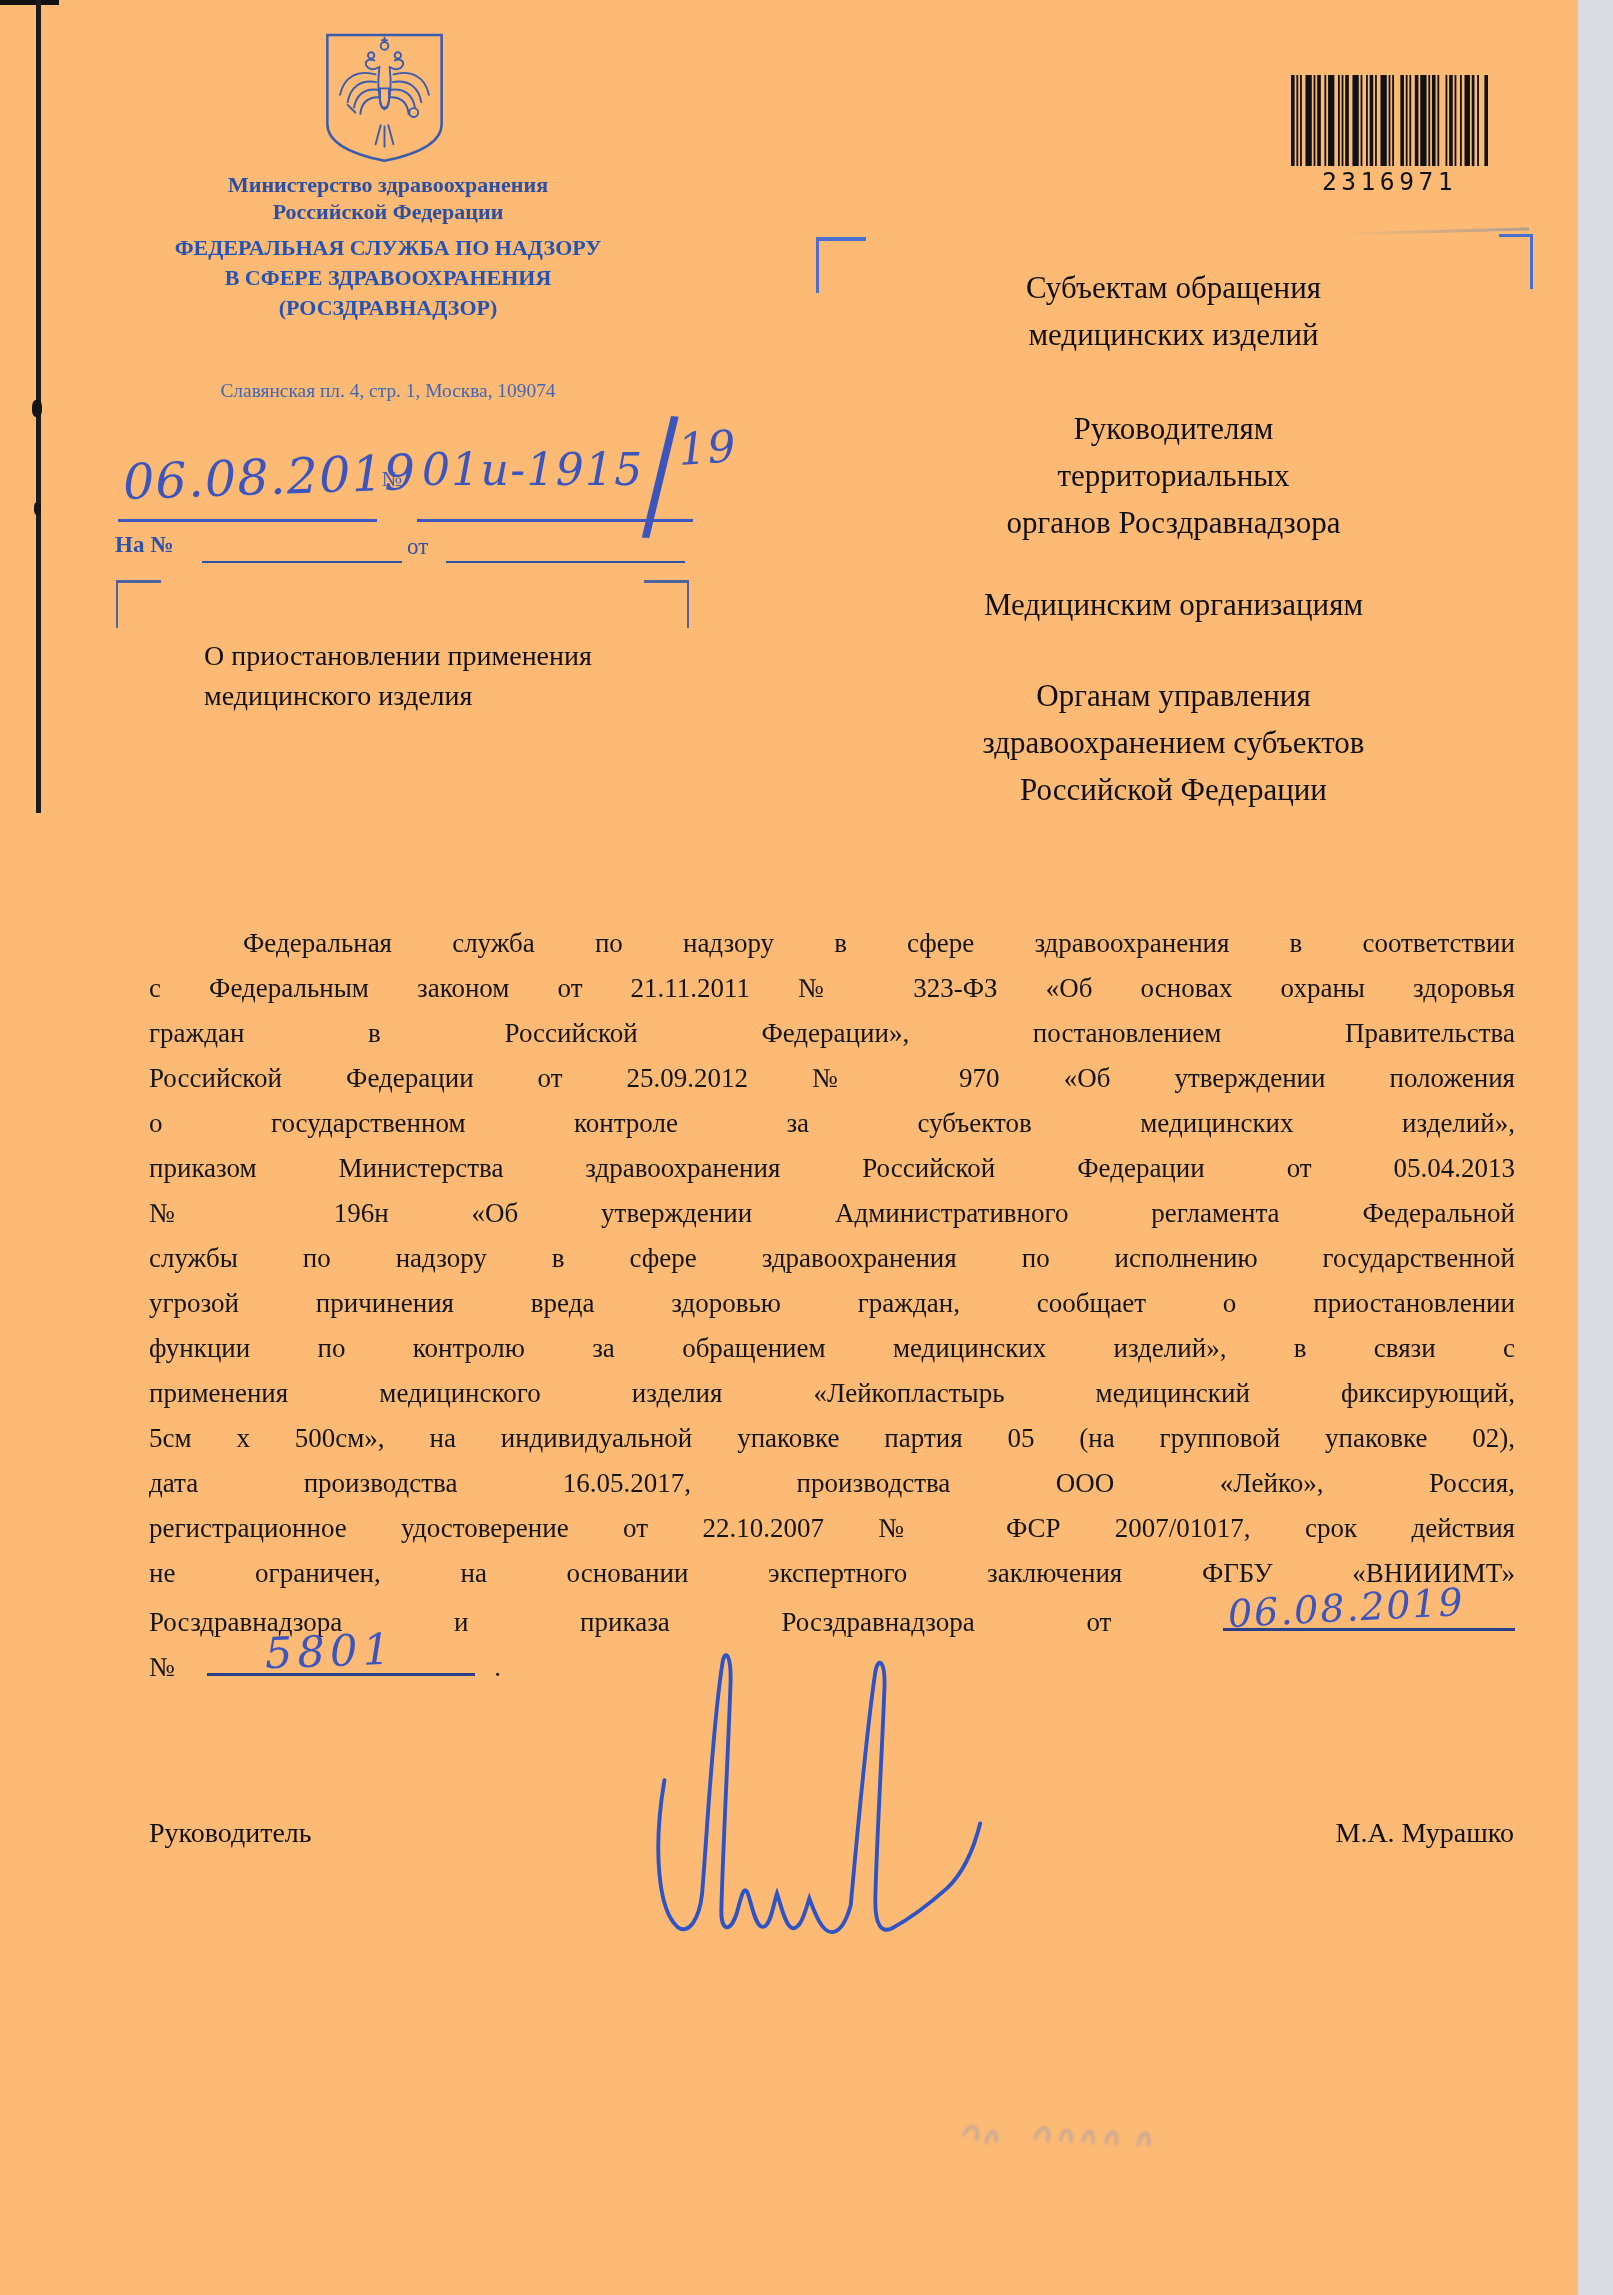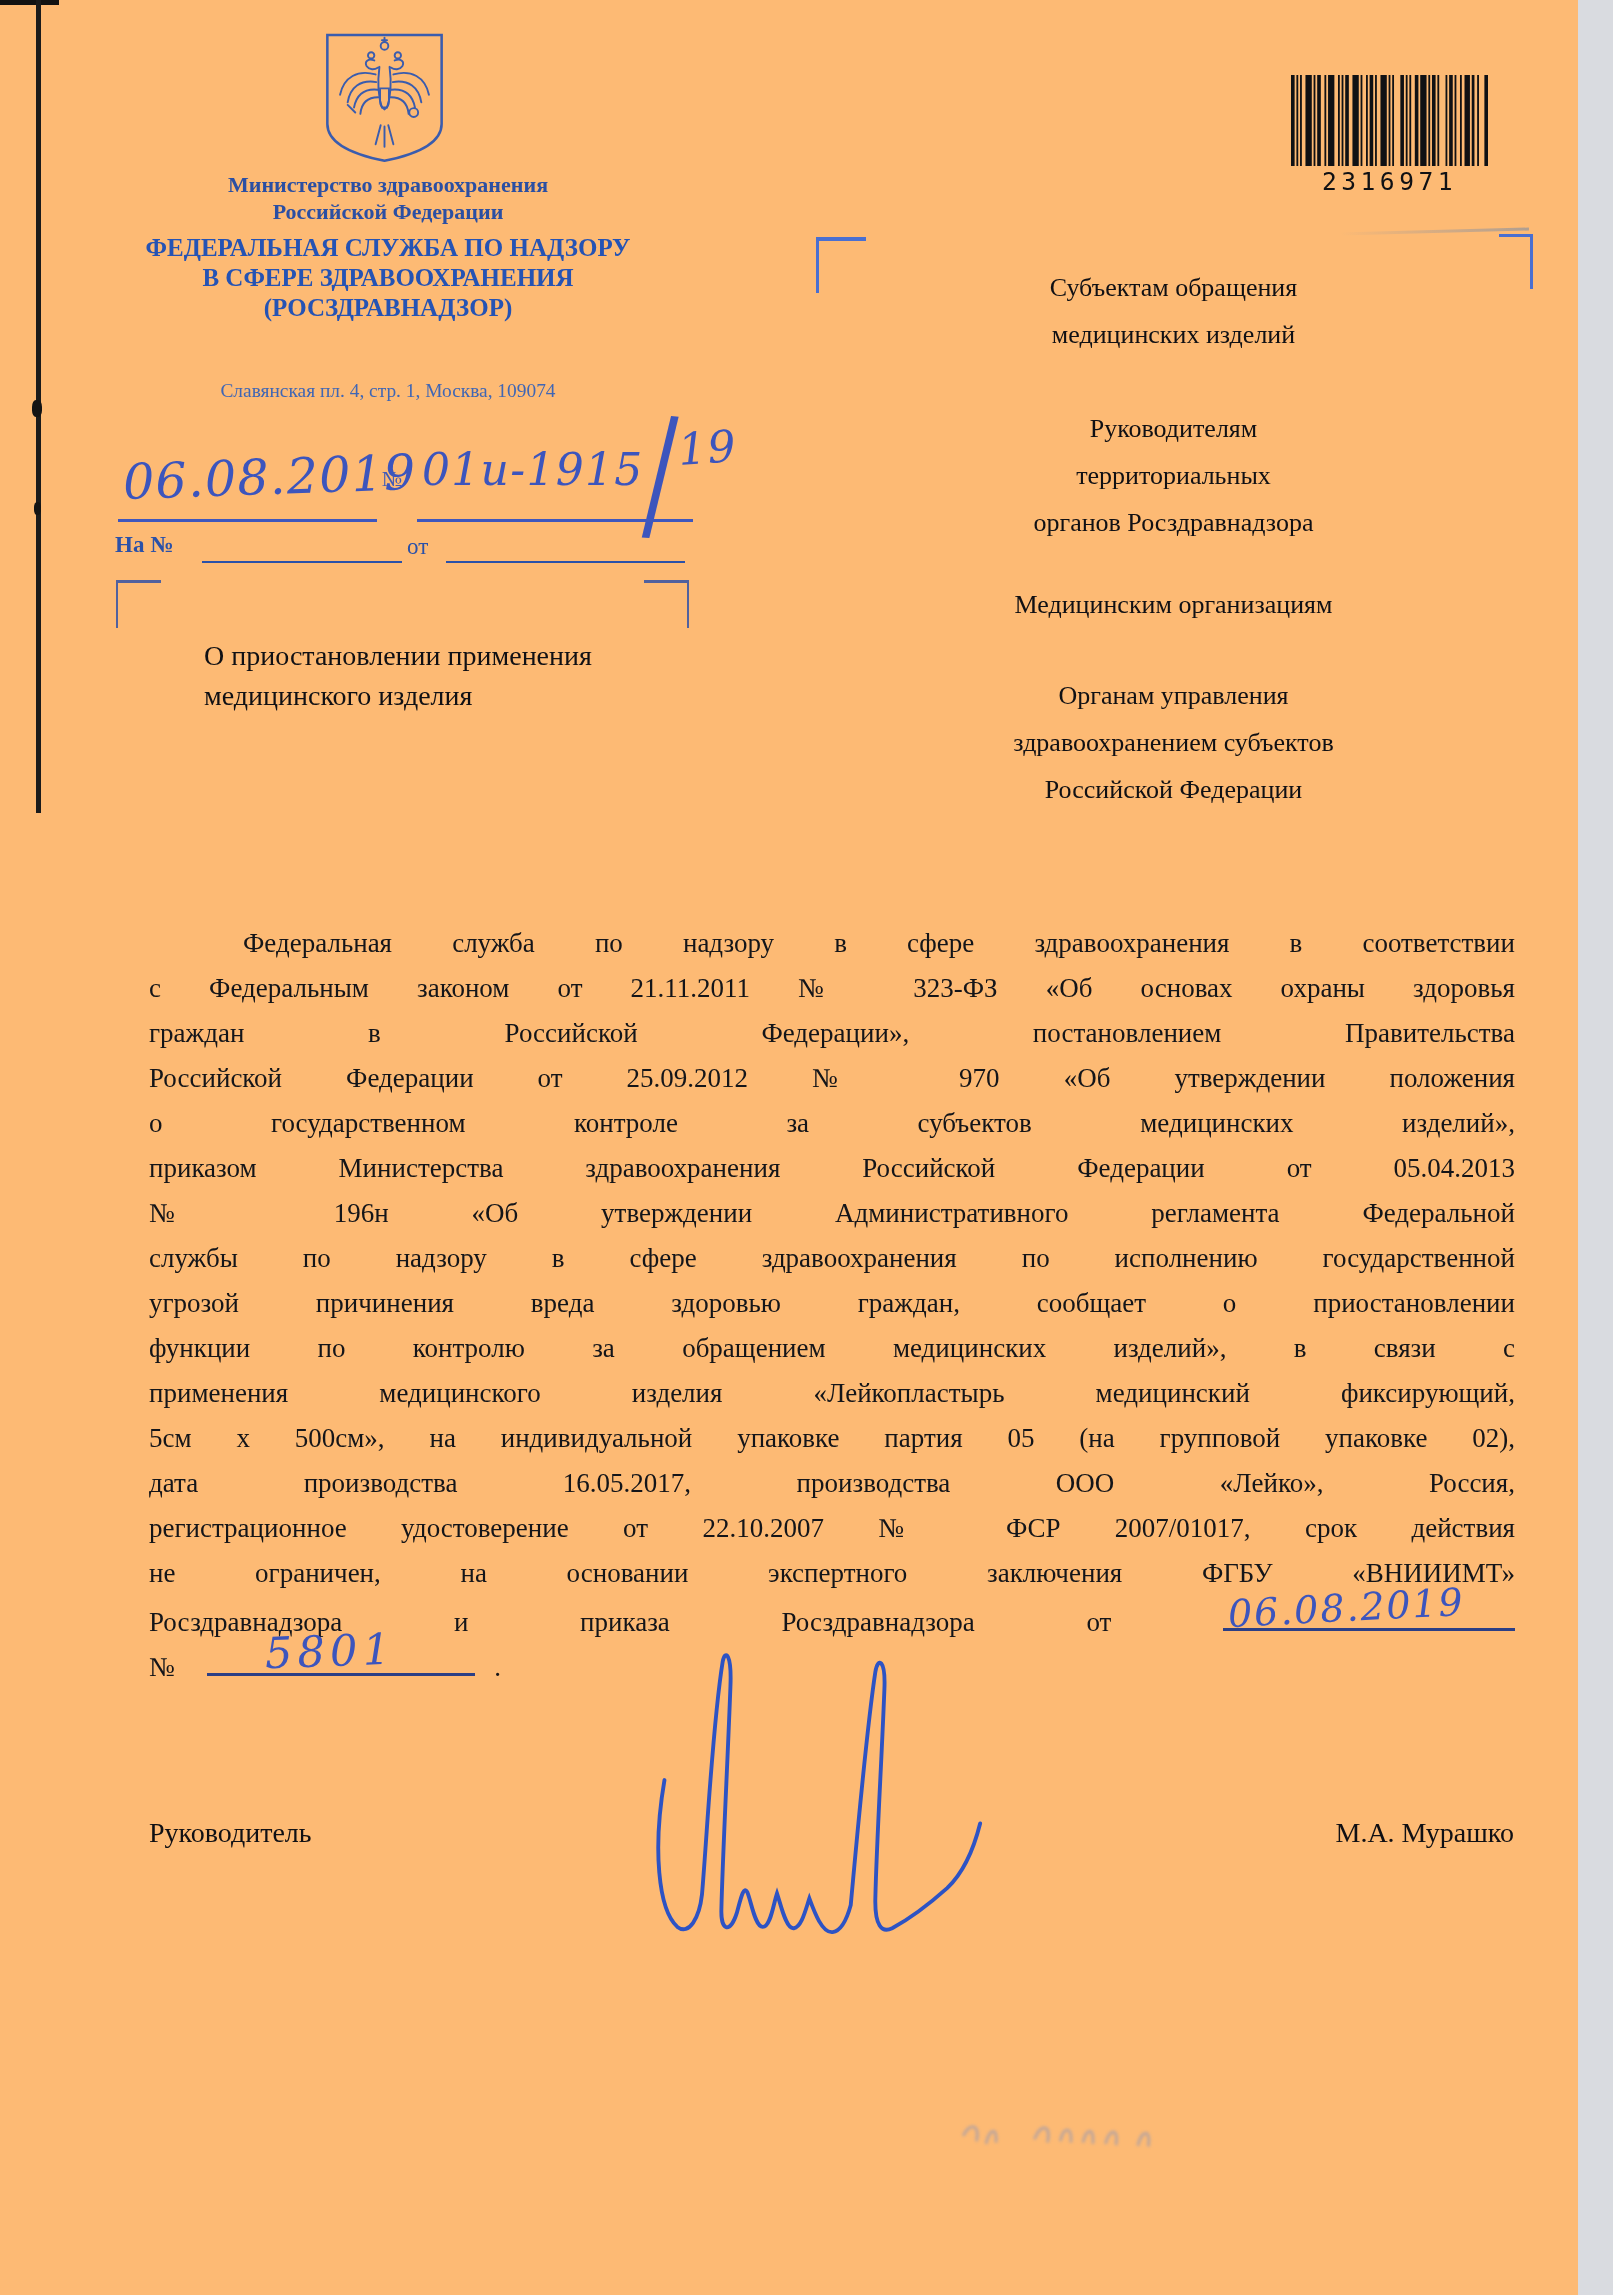--- a/index.html
+++ b/index.html
@@ -13,21 +13,21 @@
   .edge-blob2{position:absolute;left:34px;top:502px;width:7.1px;height:13px;background:#141414;border-radius:40%;}
   .smudge{position:absolute;left:1340px;top:230px;width:189px;height:3.2px;
           background:linear-gradient(to right, rgba(160,168,182,0), rgba(135,144,160,.65));
           transform:rotate(-1.5deg);}
   .bleed{position:absolute;left:925px;top:2109px;width:310px;height:58px;opacity:.5;filter:blur(1.6px);}
 
   
   .emblem{position:absolute;left:321px;top:30px;width:127px;height:137px;}
   .head-col{position:absolute;left:70px;width:636px;text-align:center;white-space:pre-line;}
   .ministry{top:172px;font-weight:bold;font-size:22px;line-height:26.5px;color:#2b4fa3;}
-  .service{top:233px;font-weight:bold;font-size:25px;line-height:30px;color:#2553b4;}
+  .service{top:233px;font-weight:bold;font-size:22px;line-height:30px;color:#2553b4;}
   .addr{top:378px;font-size:19.4px;line-height:26.5px;color:#3f66b5;}
 
   
   .hw{font-family:"DejaVu Serif", serif;font-style:italic;color:#3c55bd;}
   .reg-date{position:absolute;left:123px;top:449px;font-size:49px;letter-spacing:1.3px;
             transform:rotate(-2deg);white-space:nowrap;}
   .reg-nosign{position:absolute;left:382px;top:467px;font-size:21.3px;color:#3f5ab8;}
   .reg-num{position:absolute;left:422px;top:444px;font-size:44px;letter-spacing:1.3px;white-space:nowrap;}
   .bigslash{display:inline-block;font-size:97px;line-height:0;vertical-align:-22px;
             transform:scaleY(1.55) rotate(3deg);transform-origin:55% 55%;font-style:normal;}
@@ -45,21 +45,21 @@
   
   .crn{position:absolute;}
   .crn-al{left:816px;top:237px;width:47px;height:52px;border-left:3.2px solid #4a6fd0;border-top:4.5px solid #4a6fd0;}
   .crn-ar{left:1499px;top:234px;width:31px;height:52px;border-right:3.2px solid #4a6fd0;border-top:3.2px solid #4a6fd0;}
   .crn-sl{left:116px;top:580px;width:43px;height:45px;border-left:2.6px solid #51619e;border-top:3.2px solid #51619e;}
   .crn-sr{left:644px;top:580px;width:43px;height:45px;border-right:2.6px solid #51619e;border-top:3.2px solid #51619e;}
 
   
   .addressees{position:absolute;left:795px;top:0;width:757px;}
   .addressee{position:absolute;left:0;width:100%;text-align:center;white-space:pre-line;
-             font-size:26px;line-height:47px;color:#101014;}
+             font-size:31px;line-height:47px;color:#101014;}
   .a0{top:264px;} .a1{top:405px;} .a2{top:581px;} .a3{top:672px;}
 
   
   .subject{position:absolute;left:204px;top:636px;width:491px;font-size:28px;line-height:40px;
            white-space:pre-line;color:#101014;}
 
   
   .body-block{position:absolute;left:149px;top:921px;width:1366px;font-size:27px;color:#141519;}
   .bl{height:45px;line-height:45px;text-align:justify;text-align-last:justify;}
   .bl.indent{text-indent:94px;}

